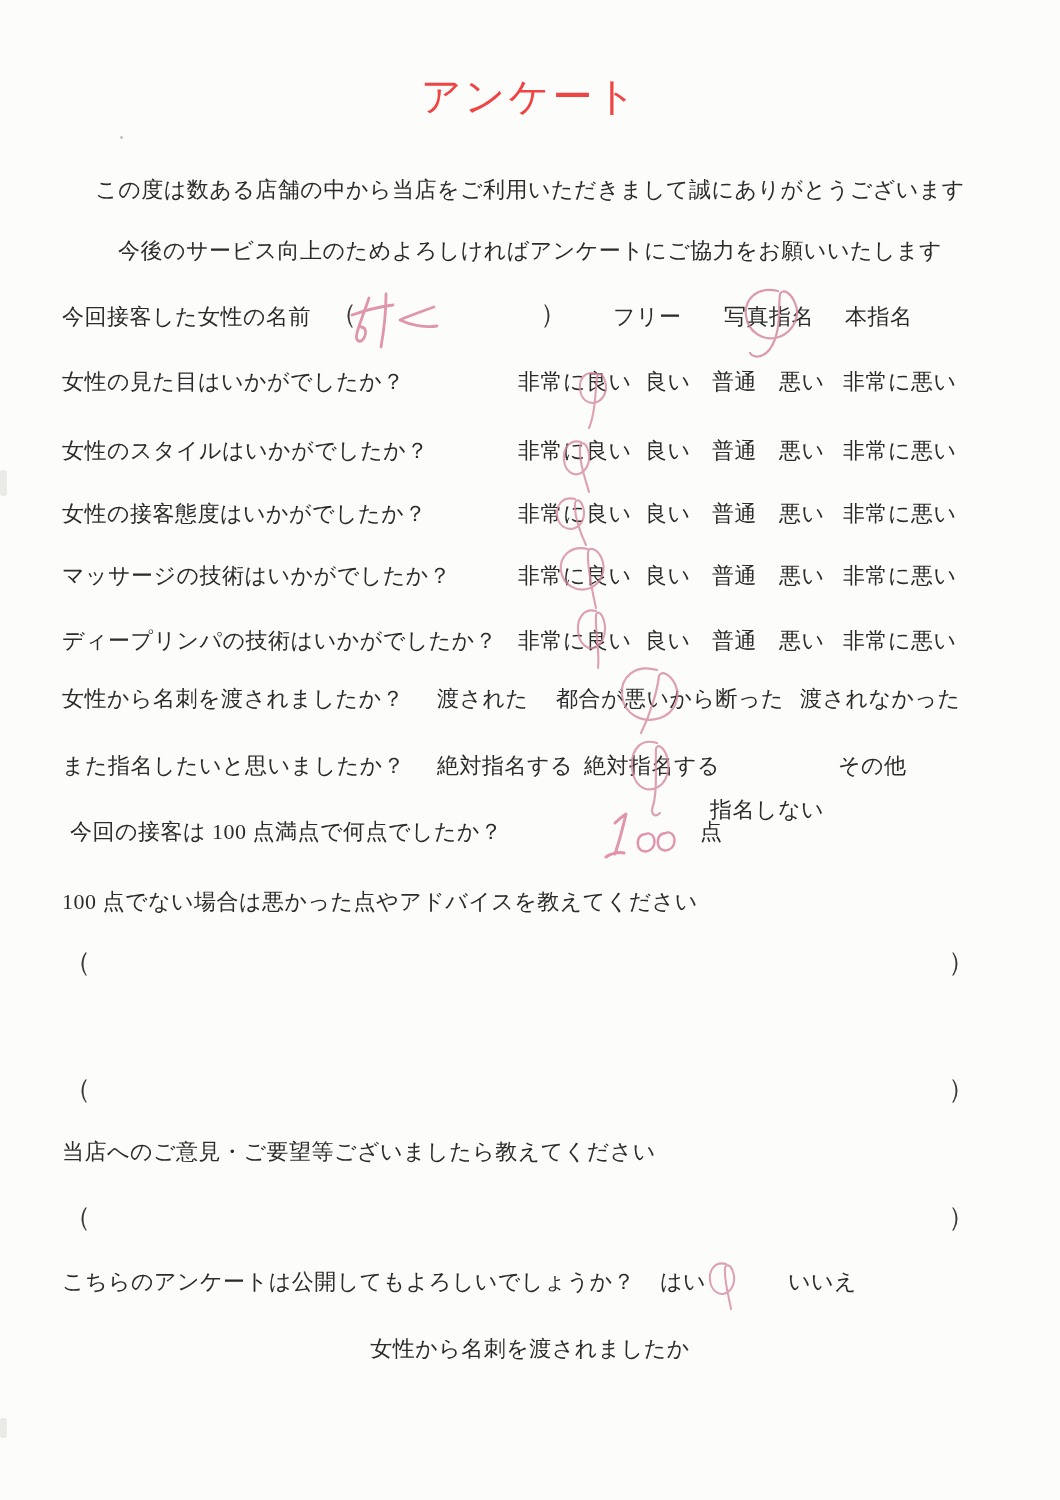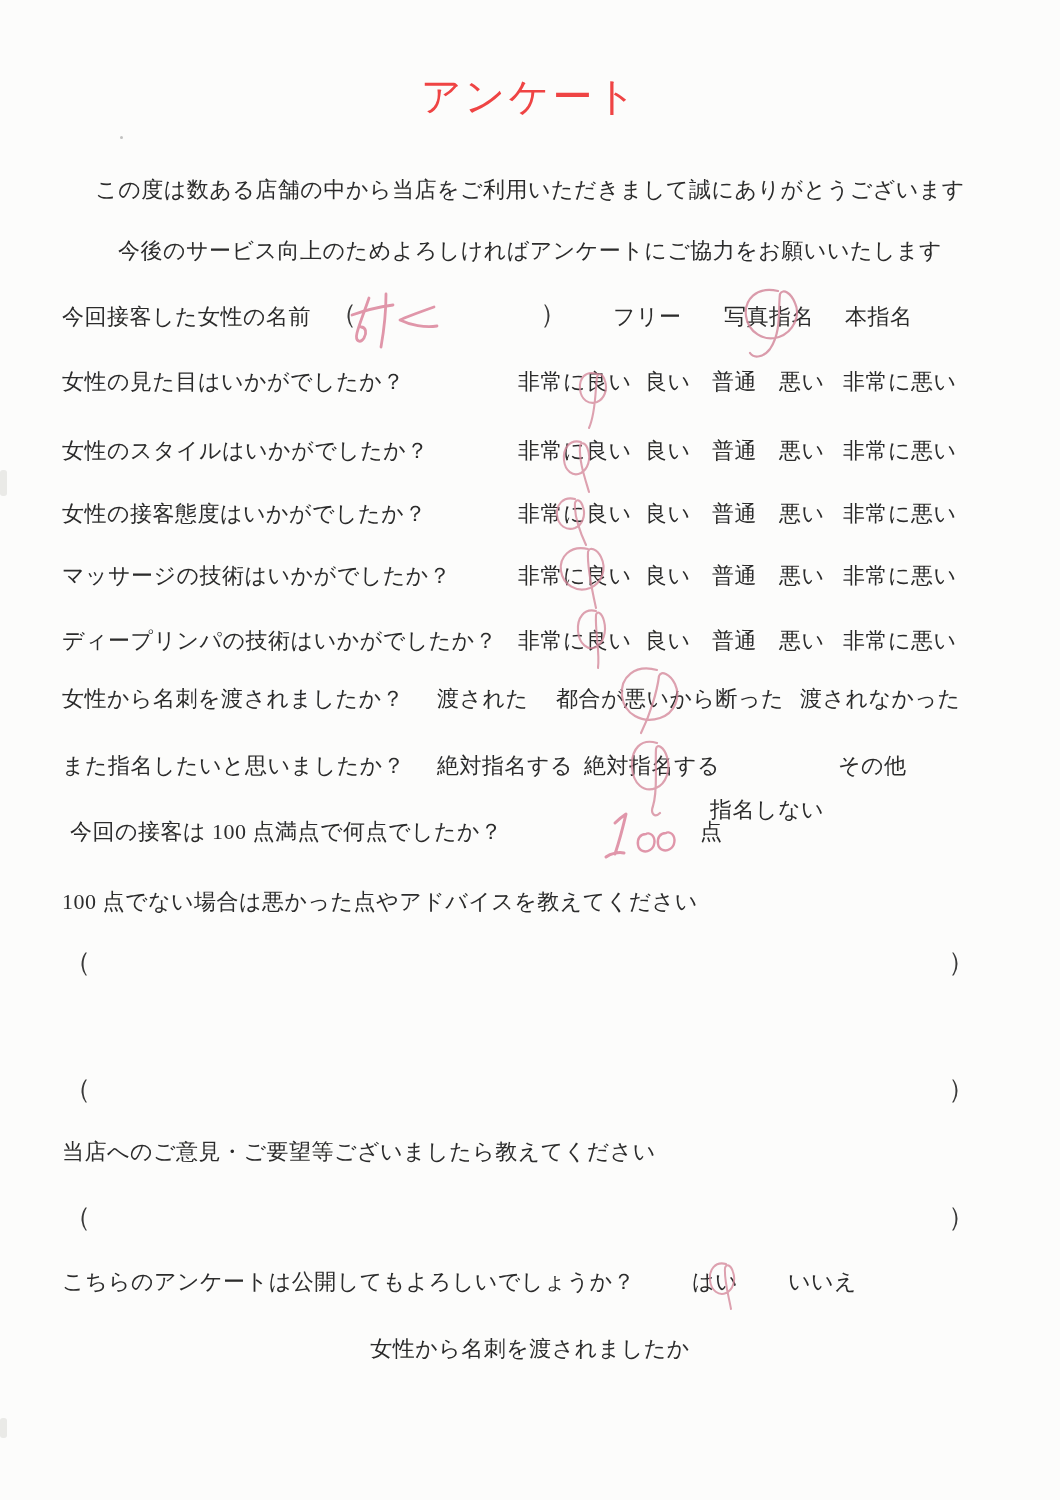--- a/index.html
+++ b/index.html
@@ -112,21 +112,21 @@
 
   <span class="t paren" style="left:64px; top:1073px;">（</span>
   <span class="t paren" style="left:948px; top:1073px;">）</span>
 
   <div class="t" style="left:62px; top:1138px;font-family:Liberation Serif, serif;">当店へのご意見・ご要望等ございましたら教えてください</div>
   <span class="t paren" style="left:64px; top:1201px;">（</span>
   <span class="t paren" style="left:948px; top:1201px;">）</span>
 
   <div>
     <span class="t" style="left:62px; top:1268px;">こちらのアンケートは公開してもよろしいでしょうか？</span>
-    <span class="t" style="left:692px; top:1268px;font-family:Liberation Serif, serif;">はい</span>
+    <span class="t" style="left:660px; top:1268px;font-family:Liberation Serif, serif;">はい</span>
     <span class="t" style="left:788px; top:1268px;">いいえ</span>
   </div>
 
   <div class="t center" style="top:1335px;">女性から名刺を渡されましたか</div>
 
   <svg class="ink" width="1060" height="1500" viewBox="0 0 1060 1500">
 
     <g stroke="#dd8ba1" stroke-width="2.8" opacity="0.9">
       <path d="M 369,298 C 365,310 359,325 357,333 C 355,341 360,344 364,338 C 367,333 366,327 361,327"></path>
       <path d="M 352,315 C 363,311 379,307 393,305"></path>

